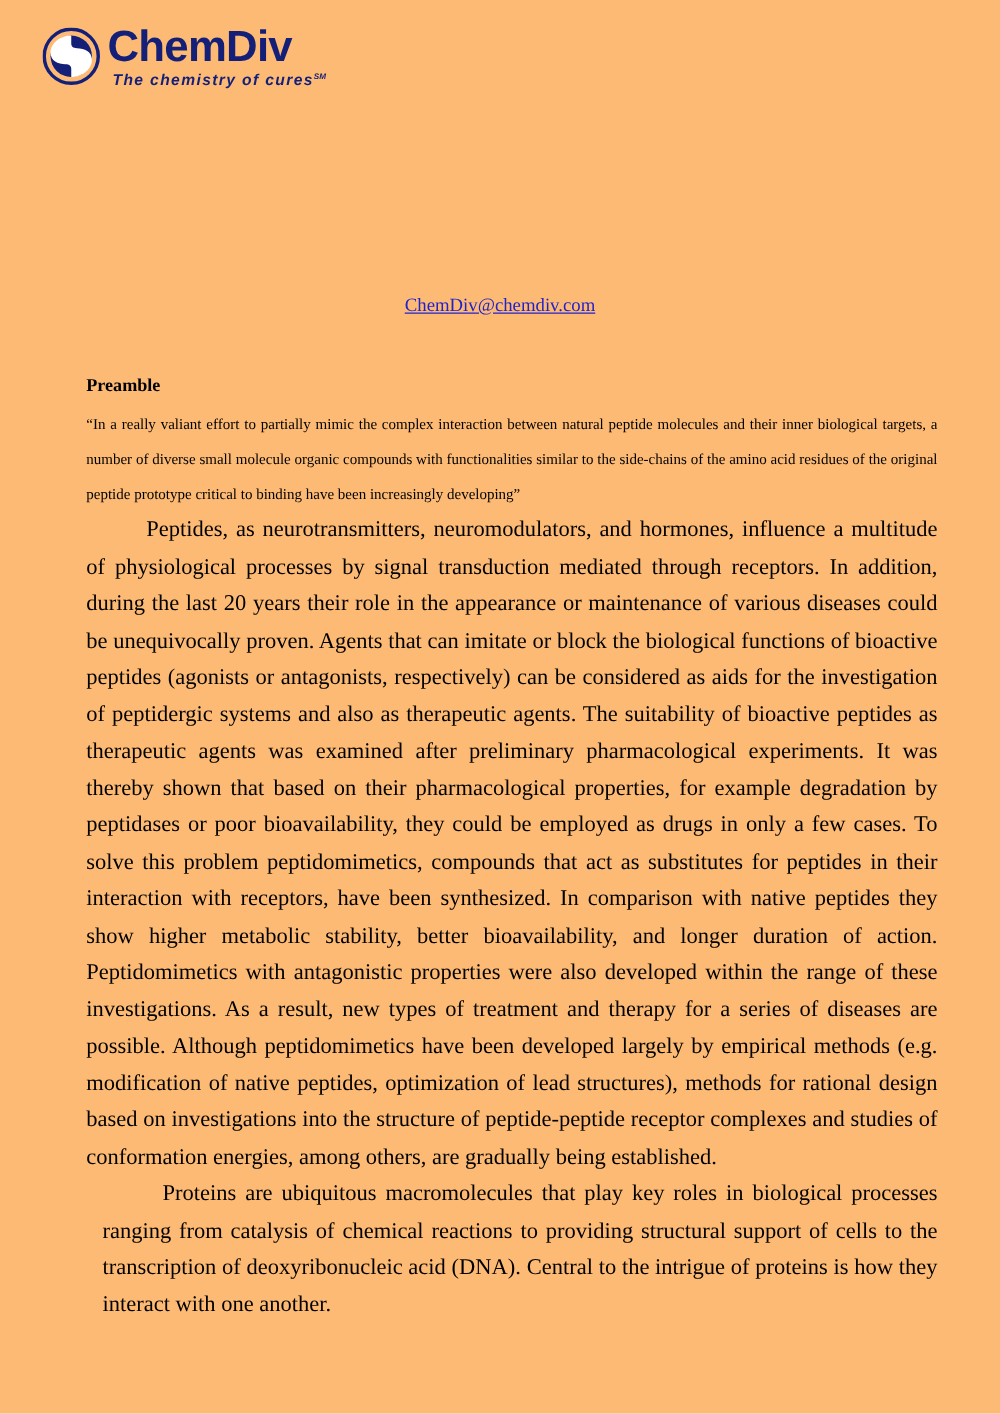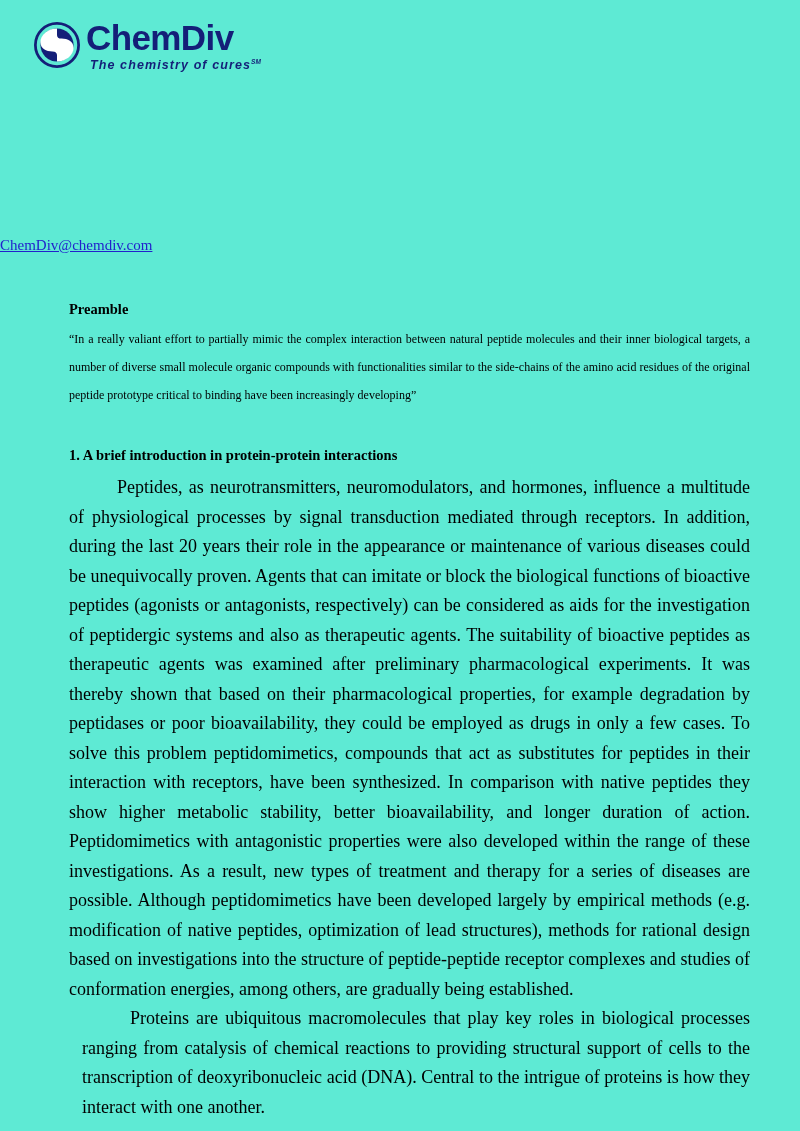--- a/index.html
+++ b/index.html
@@ -10,21 +10,21 @@
   body {
     font-family: "Liberation Serif", "DejaVu Serif", serif;
     color: #000000;
     -webkit-font-smoothing: antialiased;
   }
   .page {
     position: relative;
     width: 800px;
     height: 1131px;
     margin: 0 auto;
-    background: #5eead4;
+    background: #fdba74;
     overflow: hidden;
     box-sizing: border-box;
   }
 
   
   .letterhead {
     position: absolute;
     left: 34px;
     top: 20px;
     display: flex;
@@ -80,20 +80,21 @@
     line-height: 22px;
     color: #1a1a1a;
   }
 
   
   .email-line {
     position: absolute;
     left: 0;
     right: 0;
     top: 235px;
+    text-align: center;
   }
   .email-link {
     font-size: 15px;
     line-height: 20px;
     color: #2222cc;
     text-decoration: underline;
     cursor: pointer;
   }
 
   
@@ -168,21 +169,20 @@
   <div class="email-line">
     <span class="email-link">ChemDiv@chemdiv.com</span>
   </div>
 
   <div class="content">
 
     <h2 class="section-heading">Preamble</h2>
 
     <p class="quote">“In a really valiant effort to partially mimic the complex interaction between natural peptide molecules and their inner biological targets, a number of diverse small molecule organic compounds with functionalities similar to the side-chains of the amino acid residues of the original peptide prototype critical to binding have been increasingly developing”</p>
 
-    <h2 class="section-heading spaced">1. A brief introduction in protein-protein interactions</h2>
 
     <p class="body-text">Peptides, as neurotransmitters, neuromodulators, and hormones, influence a multitude of physiological processes by signal transduction mediated through receptors. In addition, during the last 20 years their role in the appearance or maintenance of various diseases could be unequivocally proven. Agents that can imitate or block the biological functions of bioactive peptides (agonists or antagonists, respectively) can be considered as aids for the investigation of peptidergic systems and also as therapeutic agents. The suitability of bioactive peptides as therapeutic agents was examined after preliminary pharmacological experiments. It was thereby shown that based on their pharmacological properties, for example degradation by peptidases or poor bioavailability, they could be employed as drugs in only a few cases. To solve this problem peptidomimetics, compounds that act as substitutes for peptides in their interaction with receptors, have been synthesized. In comparison with native peptides they show higher metabolic stability, better bioavailability, and longer duration of action. Peptidomimetics with antagonistic properties were also developed within the range of these investigations. As a result, new types of treatment and therapy for a series of diseases are possible. Although peptidomimetics have been developed largely by empirical methods (e.g. modification of native peptides, optimization of lead structures), methods for rational design based on investigations into the structure of peptide-peptide receptor complexes and studies of conformation energies, among others, are gradually being established.</p>
 
     <p class="body-text">Proteins are ubiquitous macromolecules that play key roles in biological processes ranging from catalysis of chemical reactions to providing structural support of cells to the transcription of deoxyribonucleic acid (DNA). Central to the intrigue of proteins is how they interact with one another.</p>
 
   </div>
 
 </div>
 
 </body></html>

